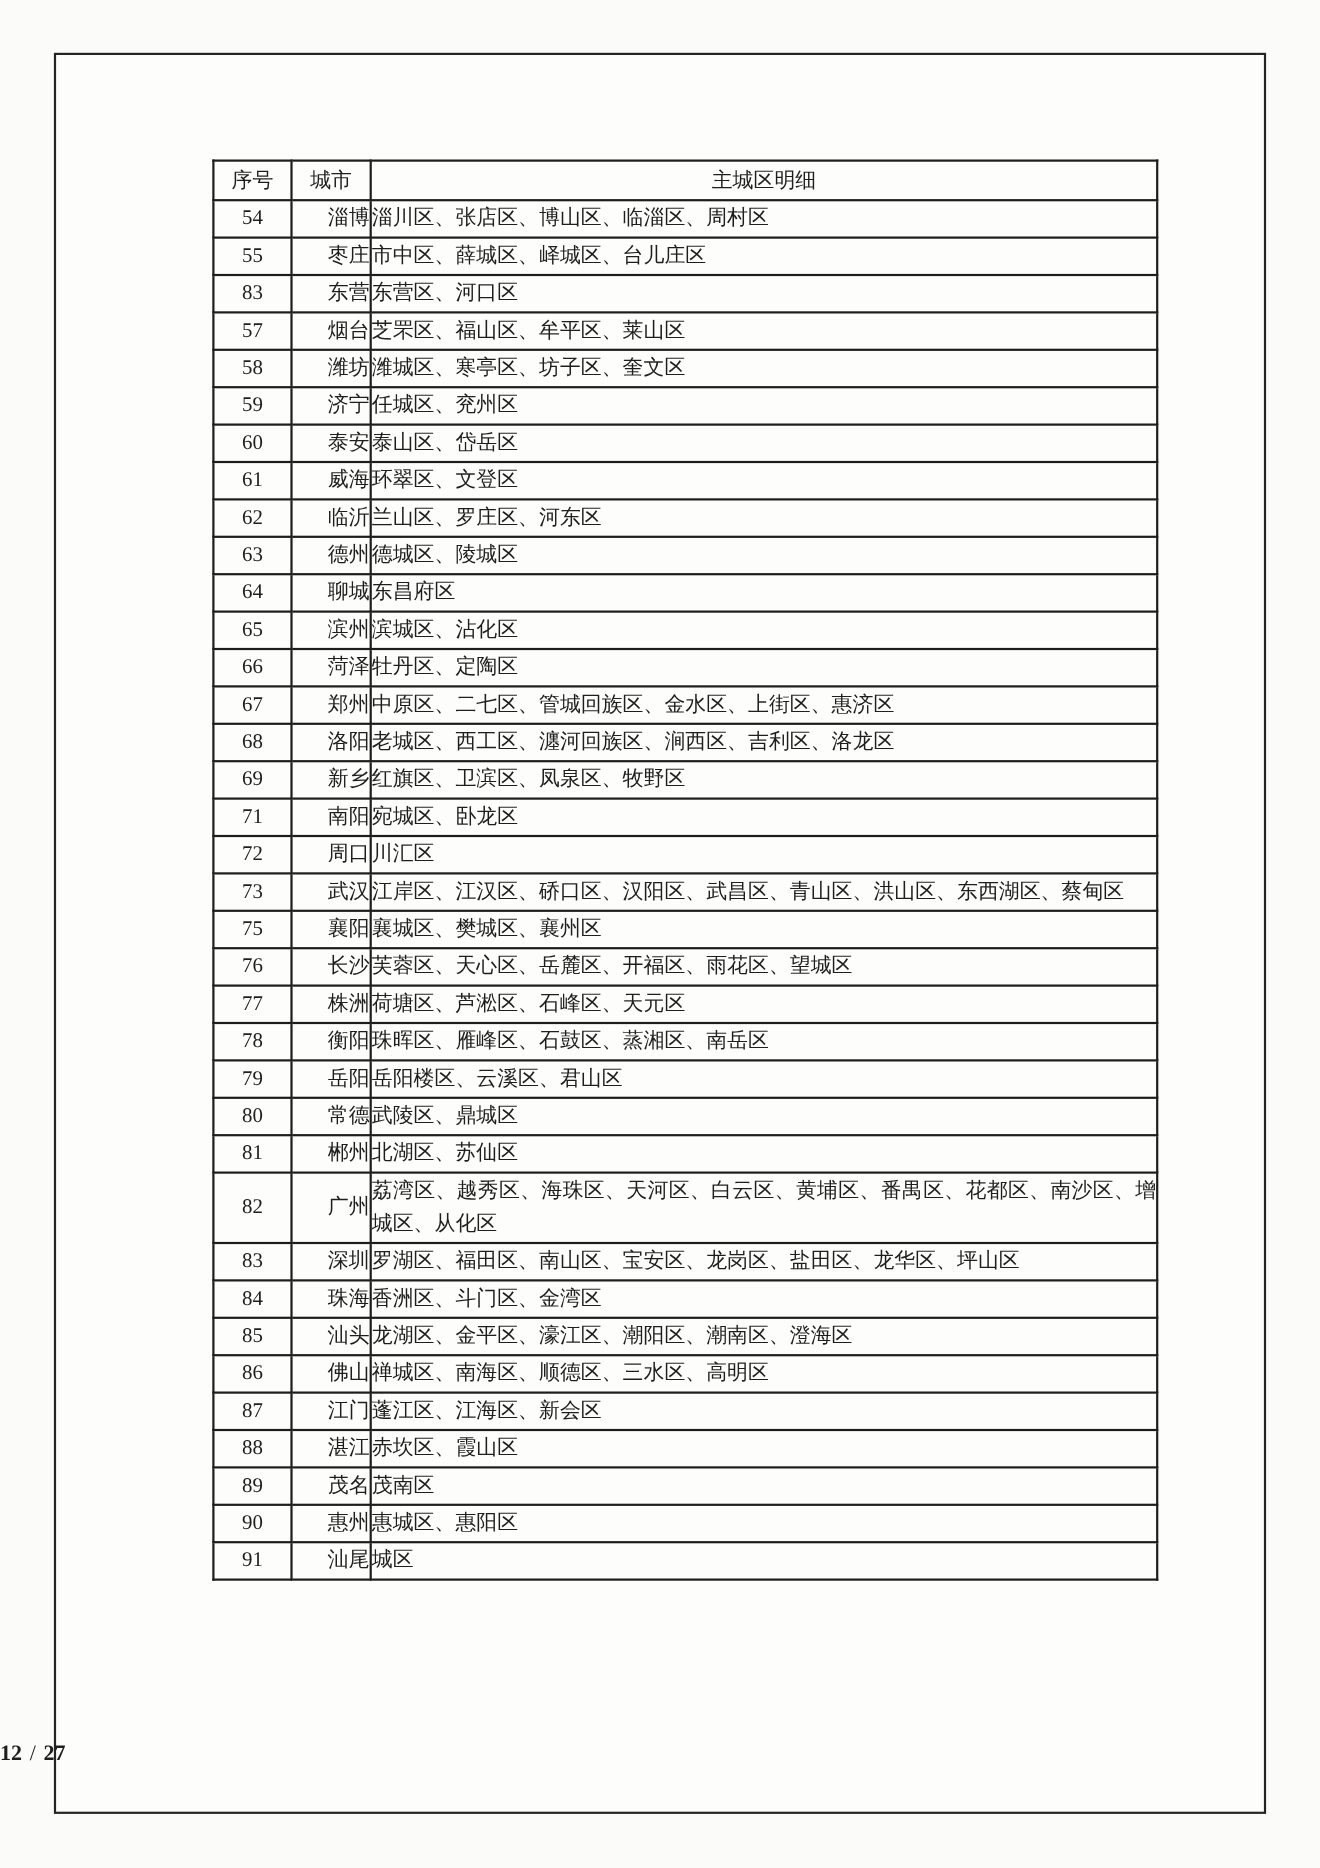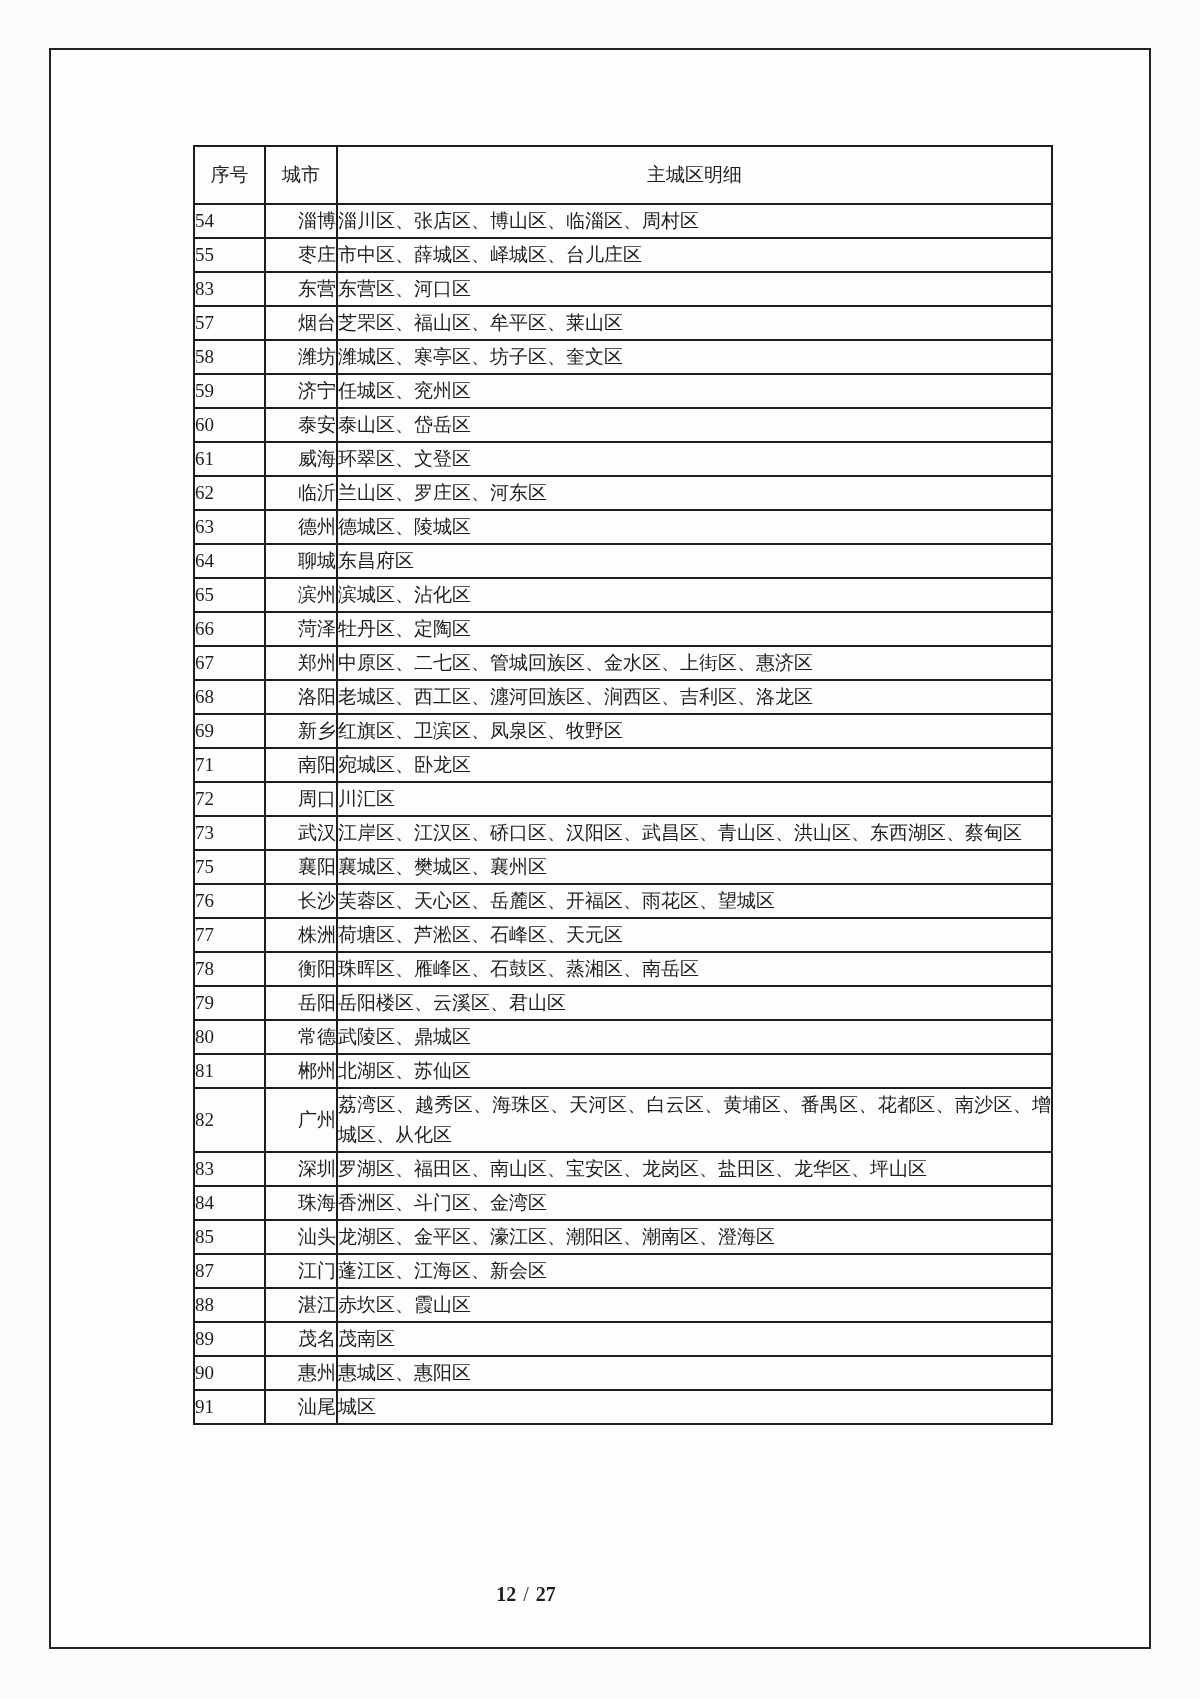--- a/index.html
+++ b/index.html
@@ -33,37 +33,37 @@
   table.districts th,
   table.districts td{
     border:2px solid #1d1d1d;
     overflow:hidden;
     box-sizing:border-box;
   }
   table.districts th{
     height:33px;
     font-weight:normal;
     text-align:center;
-    padding:15px;
+    padding:4px;
   }
   table.districts td{
     height:32px;
     line-height:30px;
     padding:1px 0;
   }
-  td.no{text-align:left;padding-left:9px;}
+  td.no{text-align:center;padding-left:9px;}
   td.city{text-align:right;}
   td.districts{
     text-align:justify;
     padding:1px 14px 1px 13px;
     margin-top:16px;
   }
   .page-footer{
     position:absolute;top:1583px;left:0;width:1052px;
-    text-align:center;
+    text-align:left;
     font-size:20px;font-weight:bold;
   }
   .page-footer .sep{margin:0 7px;font-weight:normal;}
 </style>
 </head>
 <body>
 
 <div class="page">
 
   <div class="frame"></div>
@@ -227,20 +227,25 @@
           <td class="no">84</td>
           <td class="city">珠海</td>
           <td class="districts">香洲区、斗门区、金湾区</td>
         </tr>
         <tr>
           <td class="no">85</td>
           <td class="city">汕头</td>
           <td class="districts">龙湖区、金平区、濠江区、潮阳区、潮南区、澄海区</td>
         </tr>
         <tr>
+          <td class="no">86</td>
+          <td class="city">佛山</td>
+          <td class="districts">禅城区、南海区、顺德区、三水区、高明区</td>
+        </tr>
+        <tr>
           <td class="no">87</td>
           <td class="city">江门</td>
           <td class="districts">蓬江区、江海区、新会区</td>
         </tr>
         <tr>
           <td class="no">88</td>
           <td class="city">湛江</td>
           <td class="districts">赤坎区、霞山区</td>
         </tr>
         <tr>

